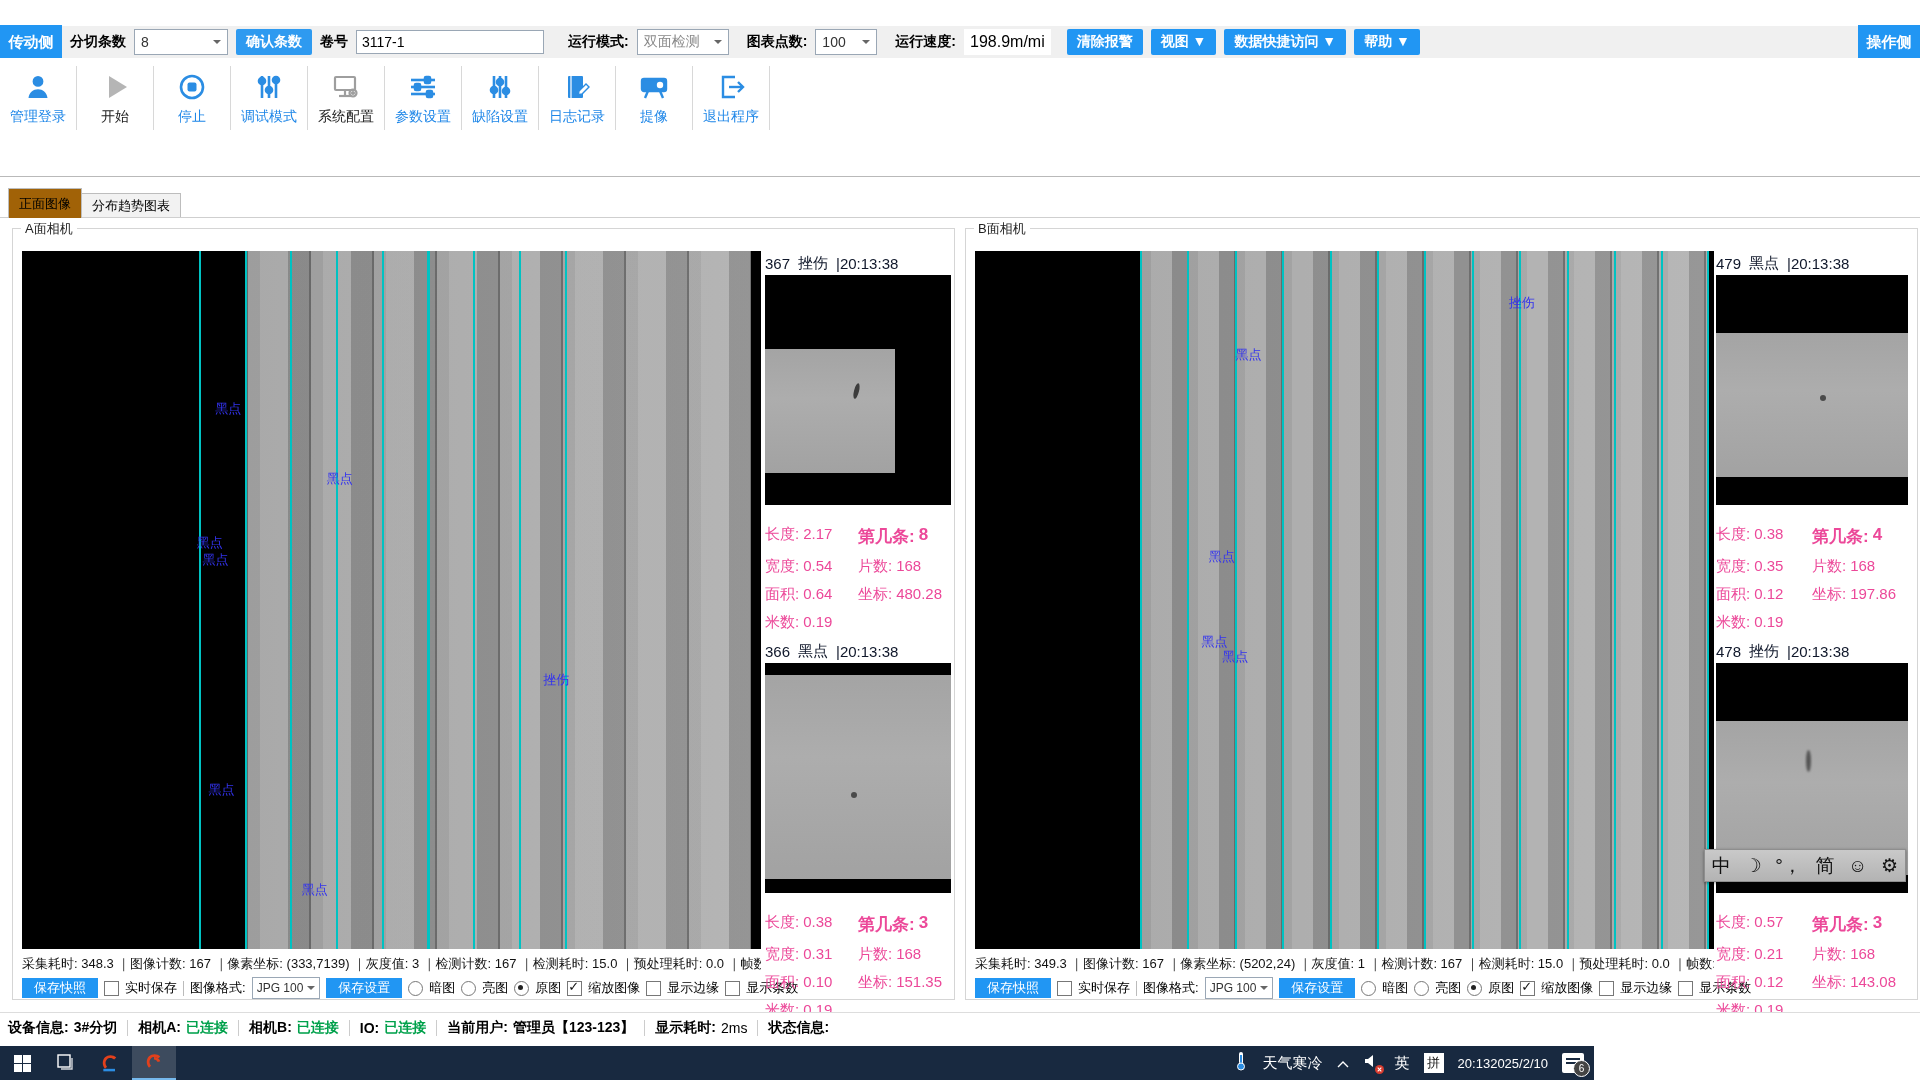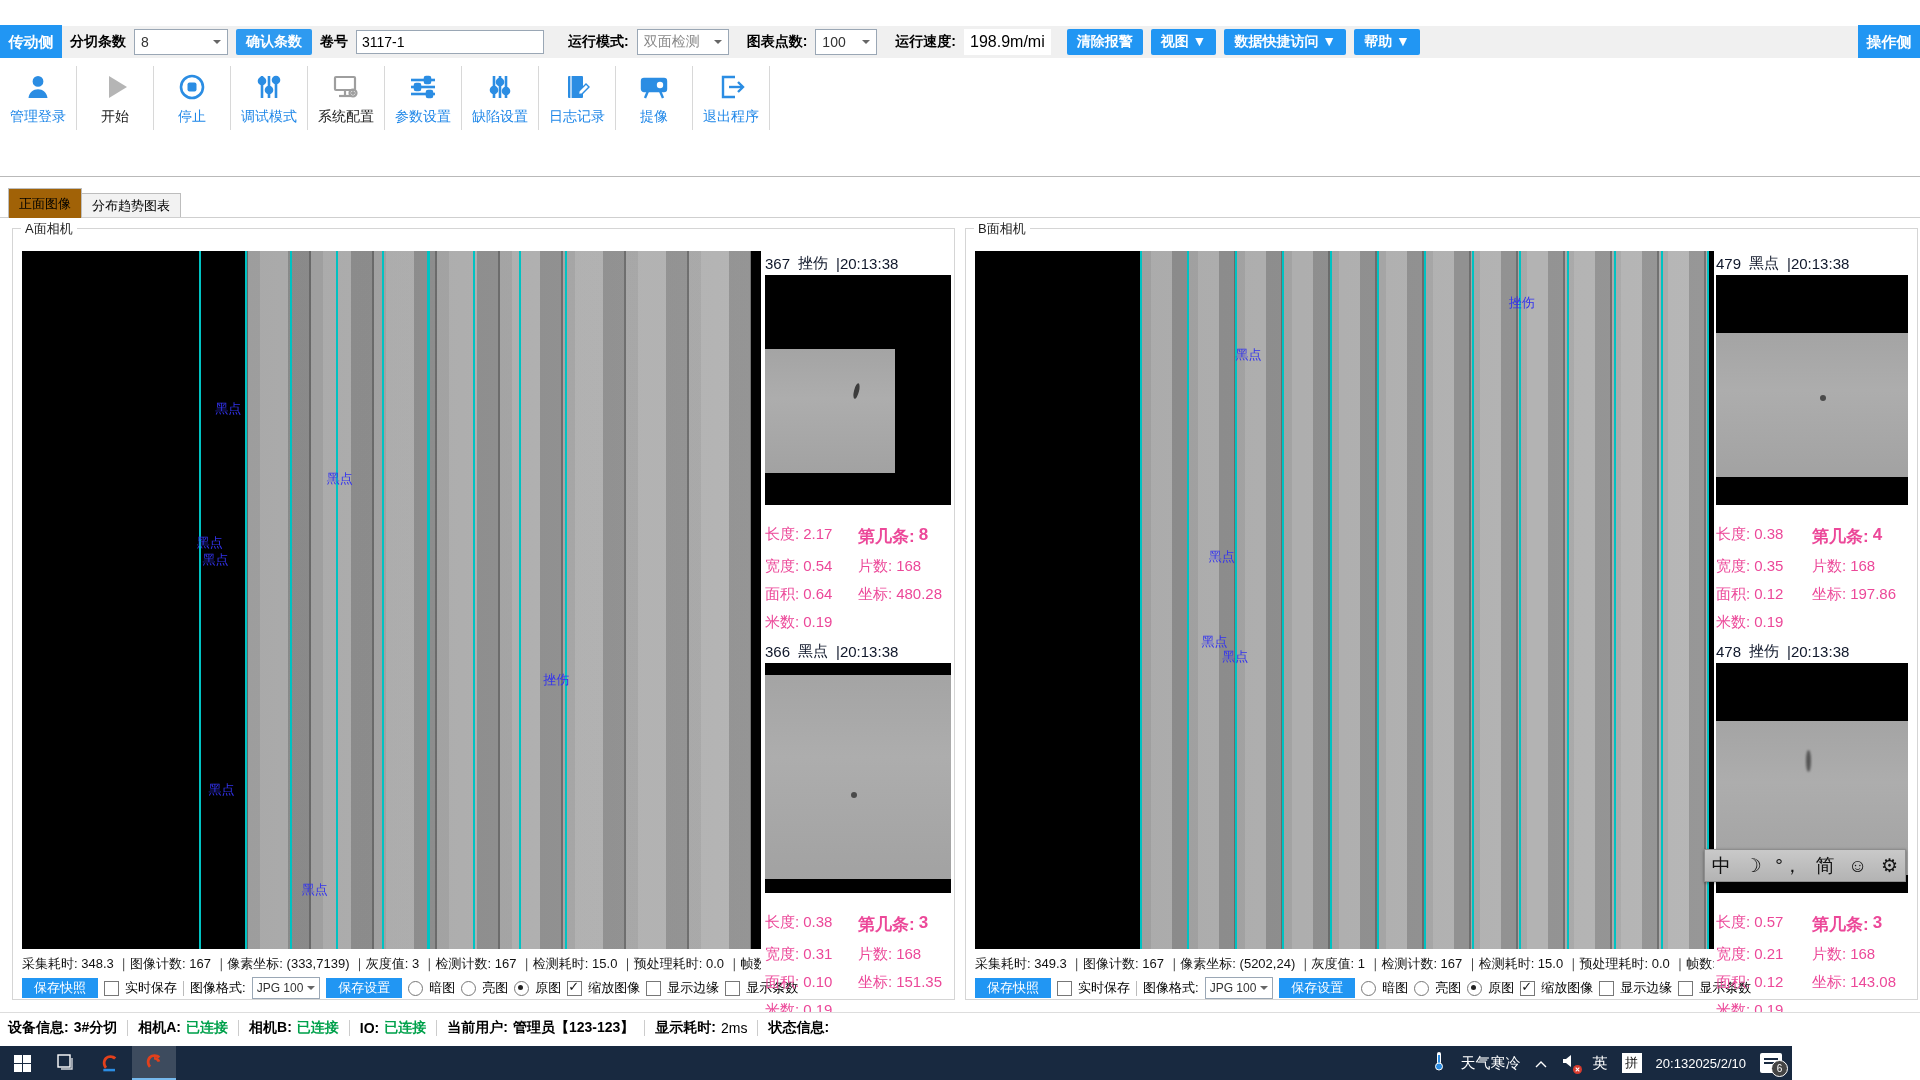--- a/index.html
+++ b/index.html
@@ -83,21 +83,21 @@
   .stats .cell{width:50%;display:flex;gap:4px;white-space:nowrap;}
   .stats .big{font-size:17px;font-weight:bold;}
   
   .statusbar{position:absolute;left:0;top:1012px;width:1920px;height:30px;background:#fff;border-top:1px solid #ddd;
              display:flex;align-items:center;font-size:14px;gap:10px;padding-left:8px;}
   .statusbar .grp{display:flex;align-items:center;gap:5px;white-space:nowrap;}
   .statusbar .b{font-weight:bold;}
   .statusbar .green{color:#00a14b;font-weight:bold;}
   .statusbar .sep{width:1px;height:16px;background:#ccc;}
   
-  .taskbar{position:absolute;left:0;top:1046px;width:1792px;height:34px;background:#182940;display:flex;align-items:center;color:#fff;}
+  .taskbar{position:absolute;left:0;top:1046px;width:1594px;height:34px;background:#182940;display:flex;align-items:center;color:#fff;}
   .tb-icon{width:44px;height:34px;display:flex;align-items:center;justify-content:center;}
   .tb-icon.active{background:rgba(255,255,255,.16);border-bottom:2px solid #76b9ed;box-sizing:border-box;}
   .tray{margin-left:auto;display:flex;align-items:center;gap:14px;padding-right:10px;}
   .tray .txt{font-size:15px;}
   .ime-box{border:1px solid #fff;background:#fff;color:#111;font-size:13px;width:18px;height:18px;
            display:flex;align-items:center;justify-content:center;}
   .clock{display:flex;flex-direction:row;align-items:center;font-size:13px;line-height:15px;}
   .notif{position:relative;width:22px;height:20px;}
   .notif .bubble{position:absolute;inset:0;background:#fff;border-radius:2px;}
   .notif .lines{position:absolute;left:4px;top:5px;width:14px;height:2px;background:#182940;box-shadow:0 4px 0 #182940;}

